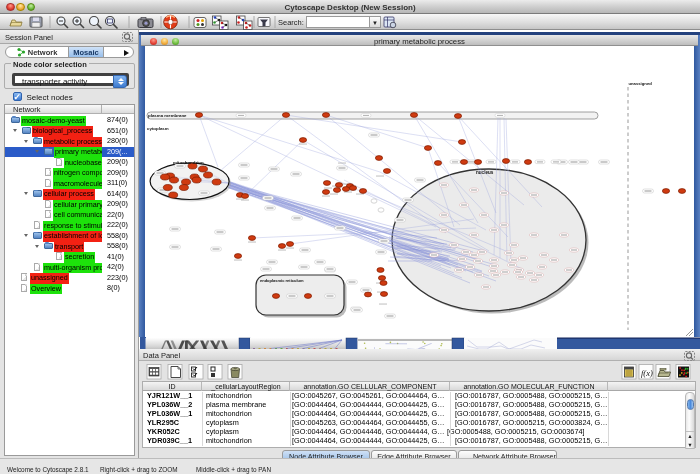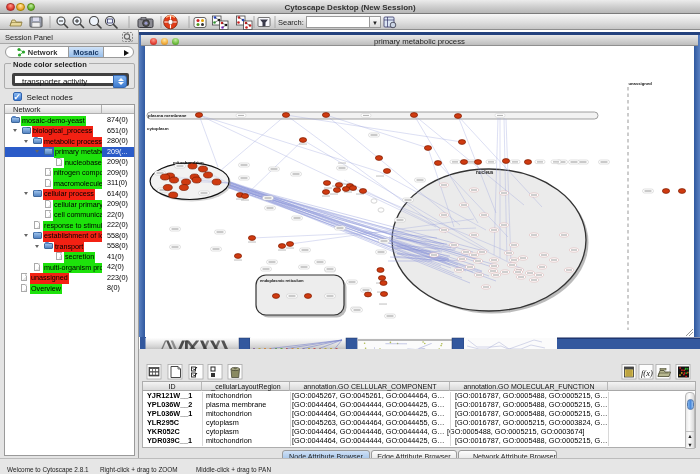--- a/index.html
+++ b/index.html
@@ -738,20 +738,28 @@
           <rect x="383.0" y="12.5" width="1.8" height="1.5" fill="#4060c0" opacity="0.8"></rect>
           <rect x="388.5" y="12.5" width="1.8" height="1.5" fill="#d08030" opacity="0.8"></rect>
           <rect x="394.0" y="12.5" width="1.8" height="1.5" fill="#50a030" opacity="0.8"></rect>
           <rect x="399.5" y="12.5" width="1.8" height="1.5" fill="#c04040" opacity="0.8"></rect>
           <rect x="405.0" y="12.5" width="1.8" height="1.5" fill="#4060c0" opacity="0.8"></rect>
           <rect x="410.5" y="12.5" width="1.8" height="1.5" fill="#50a030" opacity="0.8"></rect>
           <rect x="418" y="1" width="143" height="13.5" fill="#33589e"></rect>
           <rect x="418" y="0.5" width="143" height="1.2" fill="#16295e"></rect>
         </svg></div>
     <div id="datapanel">
+      <div id="dphdr">
+          <span class="t">Data Panel</span>
+          <svg width="11" height="10" style="position:absolute;right:5px;top:1.5px;">
+            <rect x="0.5" y="0.5" width="10" height="9" rx="1" fill="none" stroke="#888" stroke-width="1" stroke-dasharray="2 1.2"></rect>
+            <circle cx="5" cy="4.5" r="2.6" fill="none" stroke="#666" stroke-width="1.1"></circle>
+            <line x1="6.8" y1="6.3" x2="9" y2="8.5" stroke="#666" stroke-width="1.2"></line>
+          </svg>
+        </div>
       <div id="dptools"><svg width="561" height="19">
             <rect x="8" y="3.5" width="14" height="14.5" fill="#fdfdfd" stroke="#aaa" stroke-width="0.8"></rect>
             <rect x="10" y="6.5" width="10" height="8.5" fill="#555" stroke="#222" stroke-width="0.6"></rect>
             <rect x="11" y="8" width="2.2" height="2.2" fill="#fff"></rect>
             <rect x="14" y="8" width="2.2" height="2.2" fill="#fff"></rect>
             <rect x="17" y="8" width="2.2" height="2.2" fill="#fff"></rect>
             <rect x="11" y="11.5" width="2.2" height="2.2" fill="#fff"></rect>
             <rect x="14" y="11.5" width="2.2" height="2.2" fill="#fff"></rect>
             <rect x="17" y="11.5" width="2.2" height="2.2" fill="#fff"></rect>
             <rect x="29" y="3.5" width="14" height="14.5" fill="#fdfdfd" stroke="#aaa" stroke-width="0.8"></rect>

